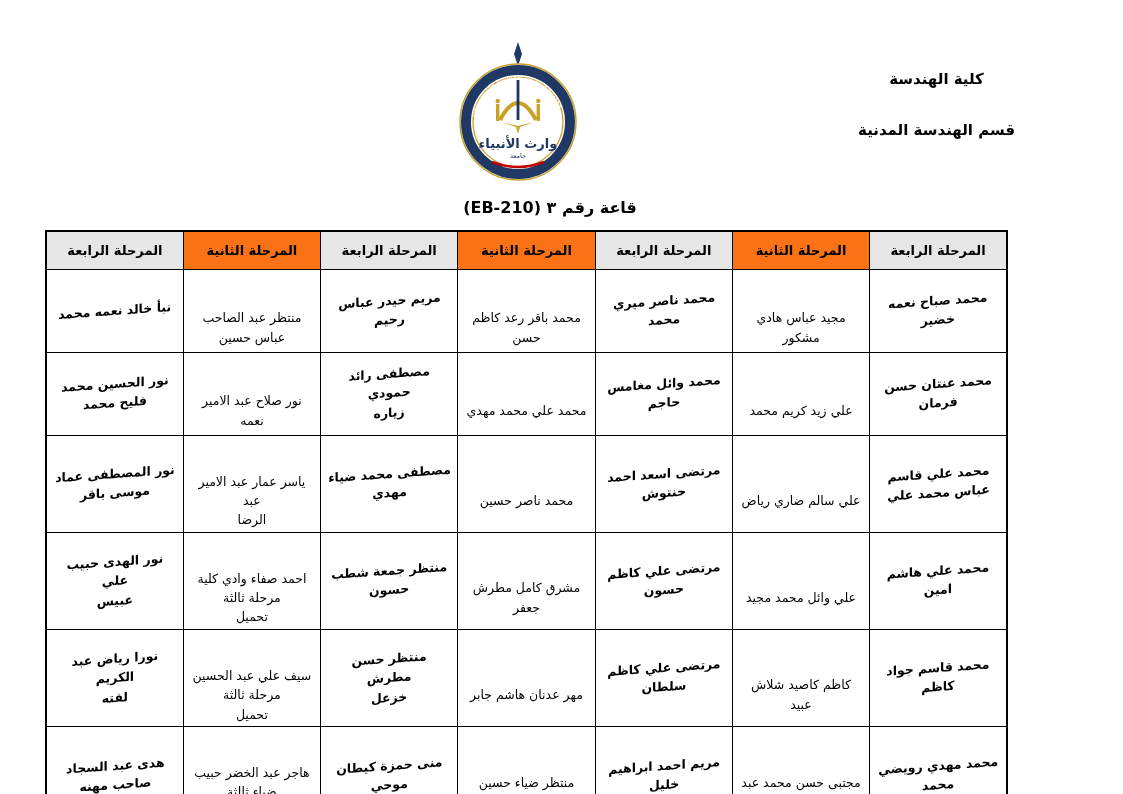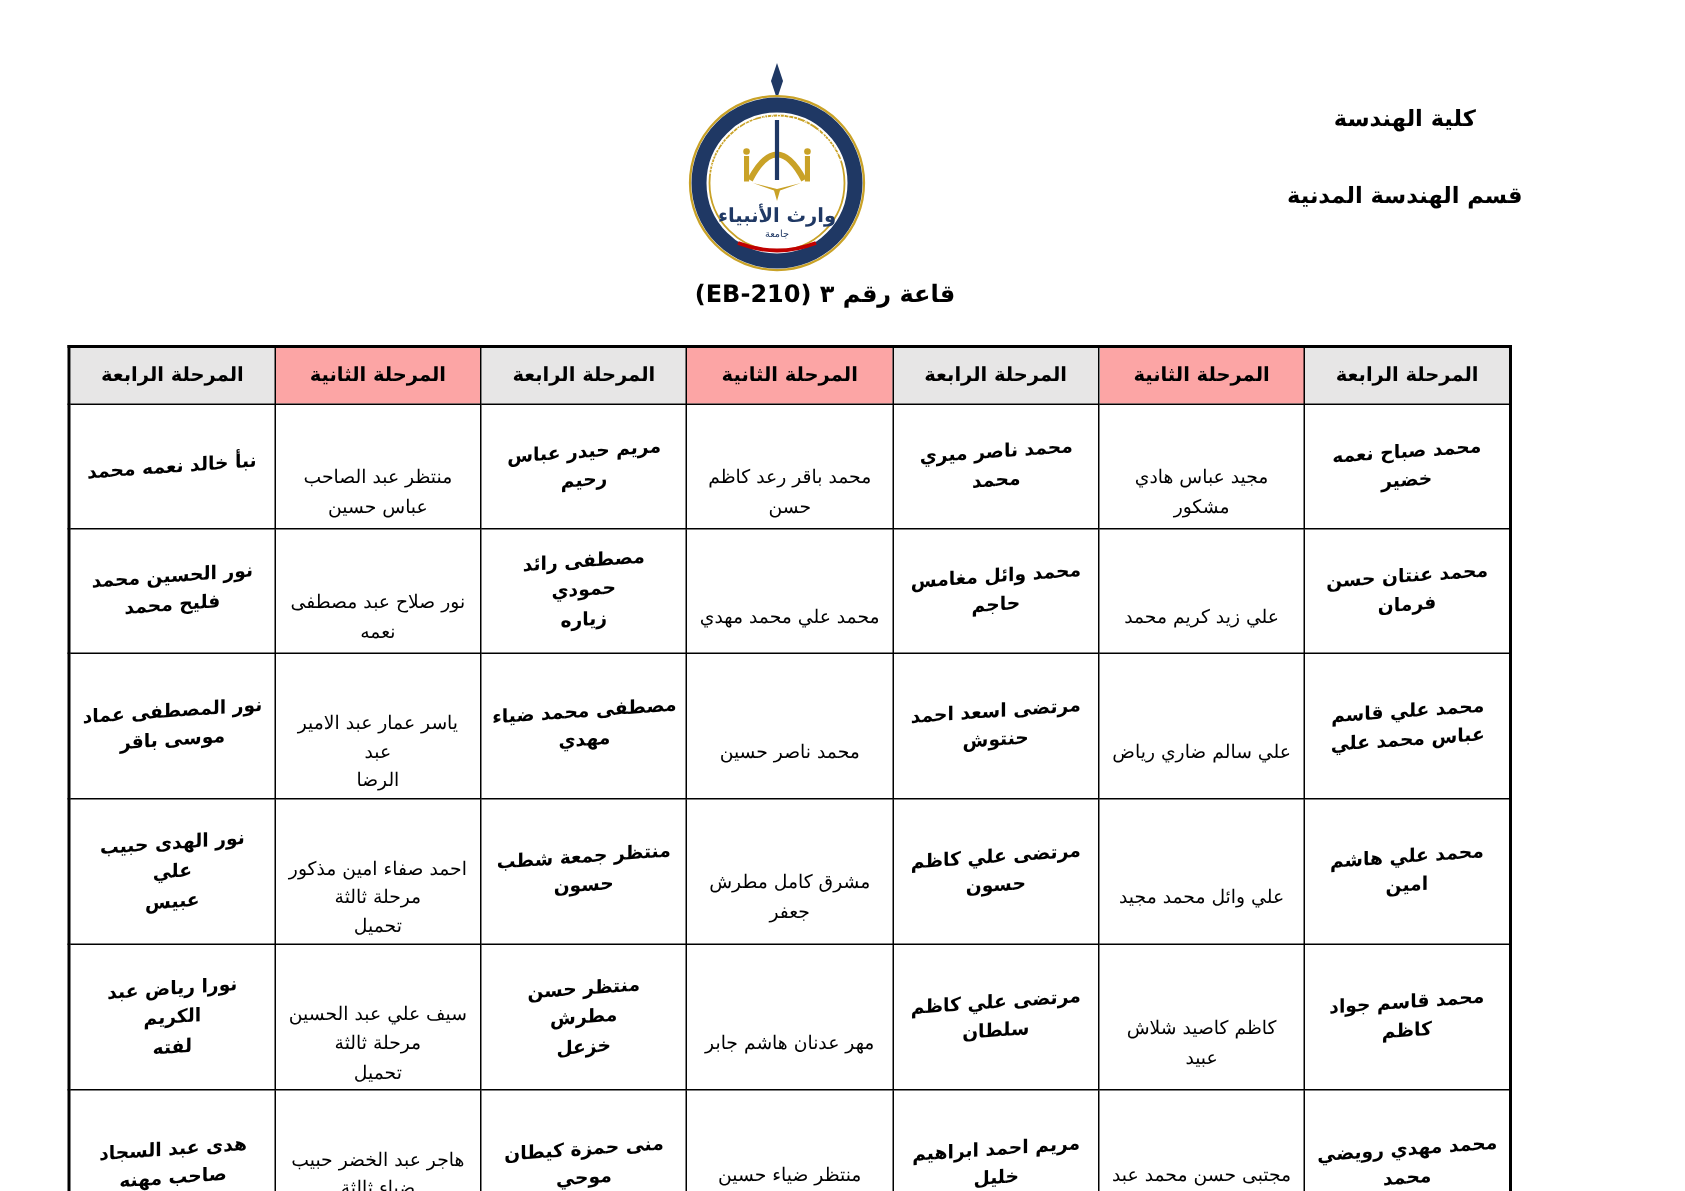--- a/index.html
+++ b/index.html
@@ -16,41 +16,41 @@
     text-align:center; direction:rtl;
     font-weight:bold; font-size:15px; color:#000;
   }
   .college-header .line1 { margin-bottom:33px;text-align:center; }
 
   
   .logo-wrap { position:absolute; left:458px; top:42px; width:120px; height:142px; }
 
   
   .hall-title {
-    position:absolute; top:186px; left:400px; width:300px;
+    position:absolute; top:198px; left:400px; width:300px;
     text-align:center; direction:rtl;
     font-weight:bold; font-size:16px; color:#000;
   }
 
   
   .table-wrap { position:absolute; left:45px; top:230px; }
   table.seating {
     border-collapse:collapse; table-layout:fixed;
     width:963px; border:2px solid #000;
   }
   table.seating th, table.seating td {
     border:1.5px solid #000;
     text-align:center; vertical-align:middle;
     padding:2px 6px;
     overflow:hidden;
   }
   table.seating thead tr { height:38px; }
   table.seating tbody tr { height:83px; }
   th.stage4 { background:#e7e6e6; }
-  th.stage2 { background:#fca5a5; }
+  th.stage2 { background:#f97316; }
   table.seating th { font-size:13px; font-weight:bold; direction:rtl; }
   table.seating td { font-size:12.5px; direction:rtl; }
   .cell-inner { display:inline-block; white-space:pre-line; line-height:1.55; }
   td.stage4 .cell-inner { font-weight:bold; transform:rotate(-4deg) skewX(-4deg); }
   td.stage2 .cell-inner { font-weight:normal;margin-top:34px; }
 </style>
 </head>
 <body>
 
 <div class="college-header">
@@ -117,21 +117,21 @@
 حسن</span></td>
         <td class="stage4"><span class="cell-inner">محمد ناصر ميري
 محمد</span></td>
         <td class="stage2"><span class="cell-inner">مجيد عباس هادي مشكور</span></td>
         <td class="stage4"><span class="cell-inner">محمد صباح نعمه
 خضير</span></td>
       </tr>
       <tr>
         <td class="stage4"><span class="cell-inner">نور الحسين محمد
 فليح محمد</span></td>
-        <td class="stage2"><span class="cell-inner">نور صلاح عبد مصطفى نعمه</span></td>
+        <td class="stage2"><span class="cell-inner">نور صلاح عبد الامير نعمه</span></td>
         <td class="stage4"><span class="cell-inner">مصطفى رائد حمودي
 زياره</span></td>
         <td class="stage2"><span class="cell-inner">محمد علي محمد مهدي</span></td>
         <td class="stage4"><span class="cell-inner">محمد وائل مغامس
 حاجم</span></td>
         <td class="stage2"><span class="cell-inner">علي زيد كريم محمد</span></td>
         <td class="stage4"><span class="cell-inner">محمد عنتان حسن
 فرمان</span></td>
       </tr>
       <tr>
@@ -144,21 +144,21 @@
         <td class="stage2"><span class="cell-inner">محمد ناصر حسين</span></td>
         <td class="stage4"><span class="cell-inner">مرتضى اسعد احمد
 حنتوش</span></td>
         <td class="stage2"><span class="cell-inner">علي سالم ضاري رياض</span></td>
         <td class="stage4"><span class="cell-inner">محمد علي قاسم
 عباس محمد علي</span></td>
       </tr>
       <tr>
         <td class="stage4"><span class="cell-inner">نور الهدى حبيب علي
 عبيس</span></td>
-        <td class="stage2"><span class="cell-inner">احمد صفاء امين مذكور
+        <td class="stage2"><span class="cell-inner">احمد صفاء وادي كلية
 مرحلة ثالثة
 تحميل</span></td>
         <td class="stage4"><span class="cell-inner">منتظر جمعة شطب
 حسون</span></td>
         <td class="stage2"><span class="cell-inner">مشرق كامل مطرش جعفر</span></td>
         <td class="stage4"><span class="cell-inner">مرتضى علي كاظم
 حسون</span></td>
         <td class="stage2"><span class="cell-inner">علي وائل محمد مجيد</span></td>
         <td class="stage4"><span class="cell-inner">محمد علي هاشم امين</span></td>
       </tr>

